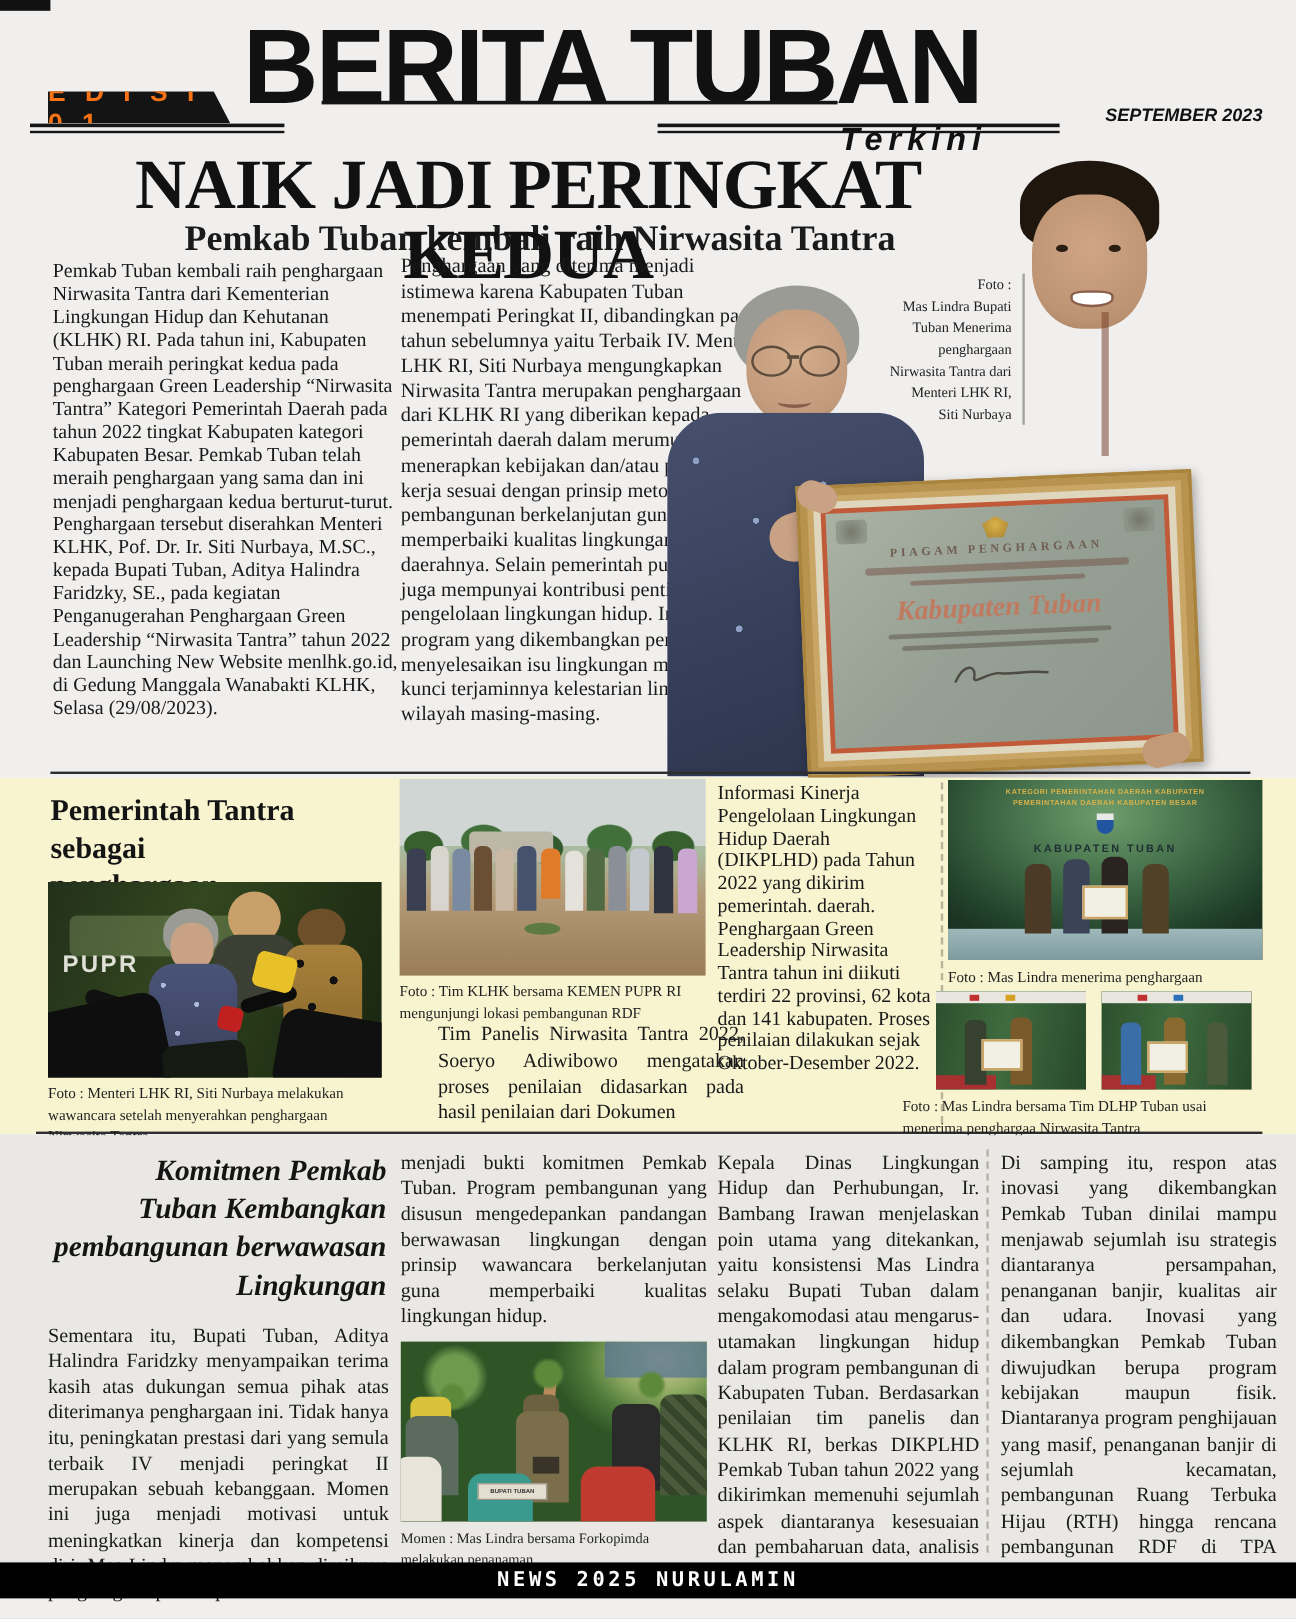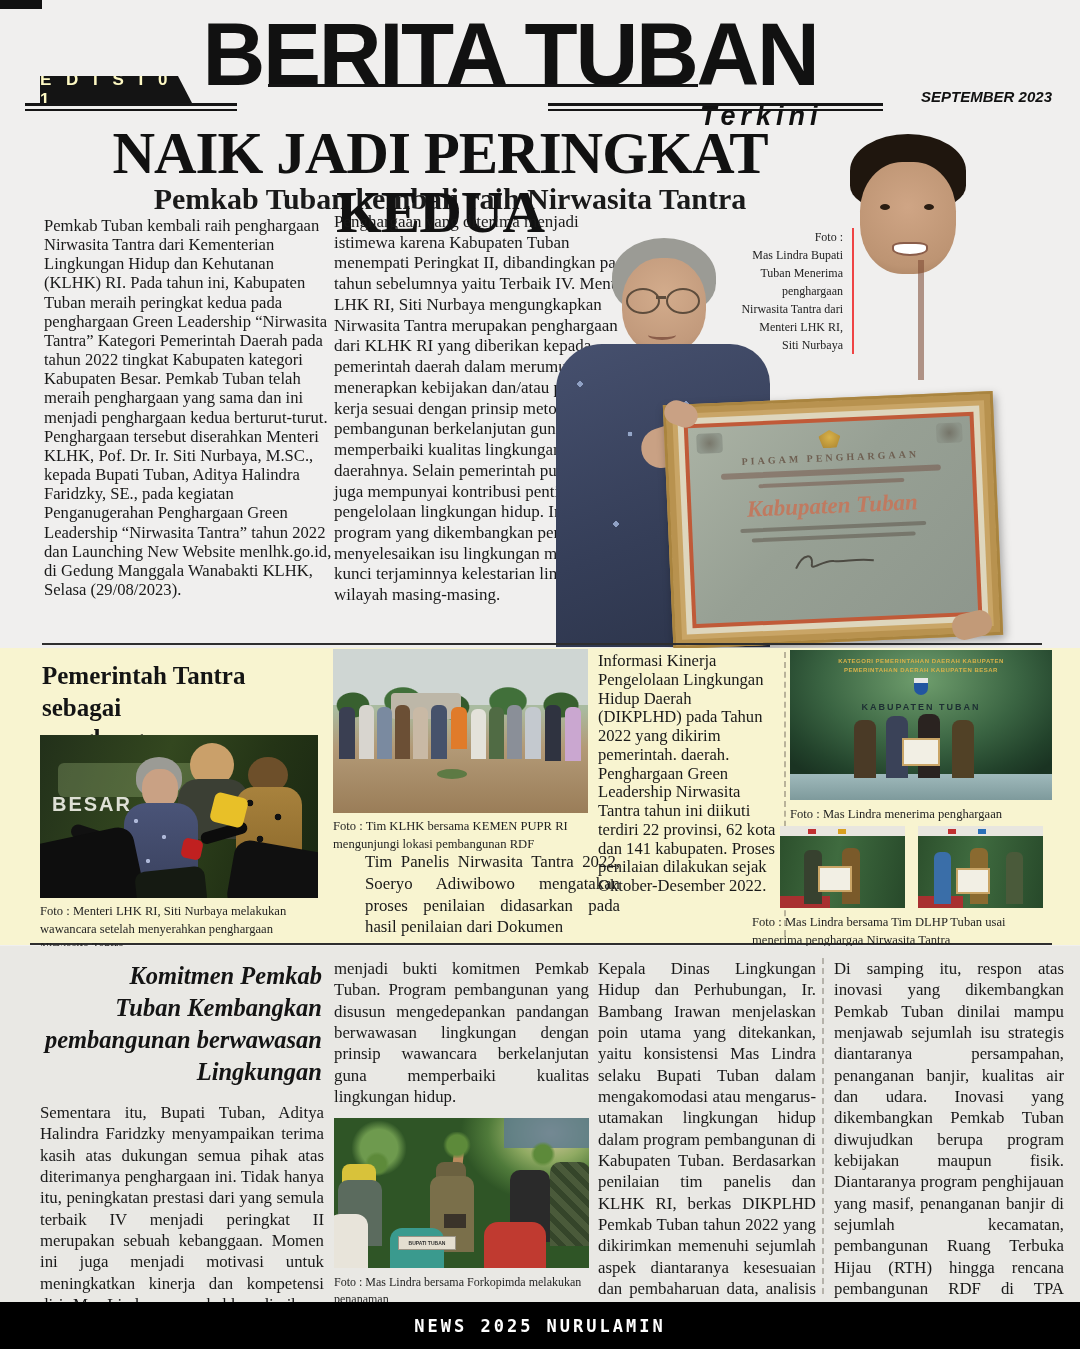--- a/index.html
+++ b/index.html
@@ -11,36 +11,36 @@
   .corner-block{left:0;top:0;width:42px;height:9px;background:#111;}
   .mast-title{left:150px;top:4px;width:720px;text-align:center;
       font-family:"Liberation Sans",sans-serif;font-weight:900;font-size:75px;letter-spacing:-2px;
       transform:scale(1.16,1.18);transform-origin:center top;color:#111;white-space:nowrap;}
   .title-rule{left:268px;top:84px;width:430px;height:3px;background:#151515;}
   .terkini{left:700px;top:64px;font-family:"Liberation Sans",sans-serif;font-style:italic;
       font-weight:600;font-size:27px;letter-spacing:5px;color:#111;margin-top:37px;}
   .edisi-badge{left:40px;top:76px;width:152px;height:27px;background:#141414;
       clip-path:polygon(0 0,calc(100% - 14px) 0,100% 100%,0 100%);
       display:flex;align-items:center;justify-content:center;}
-  .edisi-badge span{font-family:"Liberation Sans",sans-serif;font-weight:800;font-size:17px;
-      letter-spacing:5px;color:#fef9c3;}
+  .edisi-badge span{font-family:"Liberation Sans",sans-serif;font-weight:800;font-size:22px;
+      letter-spacing:5px;color:#f97316;}
   .dbl-line{height:3px;border-top:3px solid #151515;border-bottom:2px solid #151515;}
   .tagline{left:243px;top:90px;width:305px;text-align:center;font-size:21px;
       letter-spacing:4px;word-spacing:12px;color:#111;}
   .issue-date{right:28px;top:88px;font-family:"Liberation Sans",sans-serif;font-weight:800;
       font-style:italic;font-size:15px;color:#111;}
   
   .headline{left:40px;top:124px;width:800px;text-align:center;font-weight:bold;
       font-size:59px;letter-spacing:-1px;line-height:1.0;color:#111;}
   .subheadline{left:110px;top:182px;width:680px;text-align:center;font-weight:bold;font-size:30px;color:#1a1a1a;}
   .lead-col{font-size:16.6px;line-height:1.155;}
   .lead-col1{left:44px;top:216px;width:290px;}
   .lead-col2{left:334px;top:212px;width:302px;text-align:left;line-height:1.22;font-size:17px;}
   .lead-caption{left:731px;top:228px;width:112px;text-align:right;font-size:12px;line-height:1.5;
-      border-right:2px solid #ef4444;padding-right:9px;white-space:pre-line;color:#222;}
+      border-right:2px solid #a3a3a3;padding-right:9px;white-space:pre-line;color:#222;}
   
   .cert{left:668px;top:398px;width:330px;height:244px;transform:rotate(-2.5deg);
       background:#c9a566;border:3px solid #a9843f;
       box-shadow:inset 0 0 0 6px #b8924f, 2px 4px 10px rgba(0,0,0,.35);padding:11px;box-sizing:border-box;}
   .cert-mat{width:100%;height:100%;background:#ded6bd;padding:6px;box-sizing:border-box;}
   .cert-red{width:100%;height:100%;background:#c05a38;padding:4px;box-sizing:border-box;}
   .cert-plate{position:relative;width:100%;height:100%;box-sizing:border-box;
       background:linear-gradient(135deg,#aab2a4,#97a094 45%,#8e978d);text-align:center;overflow:hidden;}
   .cert-title{margin-top:30px;font-size:10px;font-weight:bold;letter-spacing:3px;color:#6f6052;}
   .cert-line{height:6px;margin:6px auto 0;background:rgba(110,70,60,.45);border-radius:3px;}
@@ -54,21 +54,21 @@
   .cap{font-size:12.6px;line-height:1.42;color:#1f1f1f;}
   .mid-text{font-size:16.8px;line-height:1.3;text-align:justify;margin-left:32px;}
   .info-text{font-size:16.6px;line-height:1.13;}
   .vsep{border-left:2px dashed #b9b39a;width:0;}
   
   .bottom{left:0;top:946px;width:1080px;height:356px;background:#e9e8e4;}
   .bot-heading{left:44px;top:960px;width:278px;text-align:right;font-weight:bold;font-style:italic;
       font-size:24.5px;line-height:1.3;white-space:pre-line;color:#141414;}
   .bot-text{font-size:16.8px;line-height:1.27;text-align:justify;}
   
-  .footer{left:0;top:1302px;width:1080px;height:47px;background:#000;
+  .footer{left:0;top:1302px;width:1080px;height:30px;background:#000;
       display:flex;align-items:center;justify-content:center;}
   .footer span{font-family:"DejaVu Sans Mono",monospace;font-weight:bold;font-size:17px;
       letter-spacing:3px;color:#fff;}
   
   .photo{position:absolute;overflow:hidden;}
   .stage-txt{width:100%;text-align:center;font-family:"Liberation Sans",sans-serif;font-weight:bold;}
 </style>
 </head>
 <body>
 
@@ -145,21 +145,21 @@
   <div class="abs band"></div>
   <div class="abs rule" style="left:42px;top:643px;width:1000px;"></div>
   <div class="abs rule" style="left:30px;top:943px;width:1022px;"></div>
 
   <div class="abs mid-heading">Pemerintah Tantra sebagai
 penghargaan pembangunan
 berkelanjutan</div>
 
   <div class="photo" style="left:40px;top:735px;width:278px;height:163px;background:linear-gradient(110deg,#22301a,#33471f 40%,#243416 70%,#1a2712);">
     <div class="sh" style="left:18px;top:28px;width:150px;height:34px;background:rgba(190,220,150,.25);border-radius:6px;"></div>
-    <div class="sh" style="left:12px;top:58px;font-family:'Liberation Sans',sans-serif;font-weight:900;font-size:20px;color:#f2f2ea;letter-spacing:2px;opacity:.9;">BESAR</div>
+    <div class="sh" style="left:12px;top:58px;font-family:'Liberation Sans',sans-serif;font-weight:900;font-size:20px;color:#f2f2ea;letter-spacing:2px;opacity:.9;">PUPR</div>
     <div class="sh" style="left:150px;top:8px;width:44px;height:44px;background:#caa06a;border-radius:50%;"></div>
     <div class="sh" style="left:138px;top:44px;width:70px;height:60px;background:#3b3f34;border-radius:20px 20px 0 0;"></div>
     <div class="sh" style="left:96px;top:22px;width:46px;height:40px;background:#9b9b95;border-radius:50% 50% 40% 40%;"></div>
     <div class="sh" style="left:102px;top:34px;width:36px;height:40px;background:#c9a184;border-radius:45%;"></div>
     <div class="sh" style="left:84px;top:68px;width:74px;height:95px;border-radius:22px 22px 0 0;background:radial-gradient(5px 5px at 12px 18px,#aeb8d8 40%,transparent 45%),radial-gradient(5px 5px at 40px 34px,#aeb8d8 40%,transparent 45%),radial-gradient(5px 5px at 24px 58px,#aeb8d8 40%,transparent 45%),radial-gradient(5px 5px at 54px 70px,#aeb8d8 40%,transparent 45%),linear-gradient(#4a5478,#39405c);"></div>
     <div class="sh" style="left:208px;top:22px;width:40px;height:36px;background:#6d4f2a;border-radius:50%;"></div>
     <div class="sh" style="left:196px;top:52px;width:66px;height:80px;border-radius:18px 18px 0 0;background:radial-gradient(8px 8px at 14px 16px,#111 40%,transparent 45%),radial-gradient(8px 8px at 42px 30px,#111 40%,transparent 45%),radial-gradient(8px 8px at 24px 52px,#111 40%,transparent 45%),linear-gradient(#a8823d,#8d6a2c);"></div>
     <div class="sh" style="left:30px;top:96px;width:56px;height:14px;background:#111;border-radius:7px;transform:rotate(18deg);"></div>
     <div class="sh" style="left:142px;top:104px;width:20px;height:20px;background:#c02020;border-radius:5px;transform:rotate(12deg);"></div>
     <div class="sh" style="left:160px;top:92px;width:48px;height:12px;background:#0c0c0c;border-radius:6px;transform:rotate(-16deg);"></div>
@@ -249,21 +249,21 @@
     <div class="sh" style="left:102px;top:44px;width:30px;height:18px;background:#6b6140;border-radius:8px 8px 0 0;"></div>
     <div class="sh" style="left:96px;top:58px;width:44px;height:76px;background:#7a6f4a;border-radius:10px 10px 0 0;"></div>
     <div class="sh" style="left:110px;top:96px;width:22px;height:14px;background:#3a332a;"></div>
     <div class="sh" style="left:176px;top:52px;width:40px;height:72px;background:#2a2a2a;border-radius:10px 10px 0 0;"></div>
     <div class="sh" style="left:216px;top:44px;width:40px;height:84px;background:repeating-linear-gradient(45deg,#4a5a3a 0 6px,#35452a 6px 12px);border-radius:10px 10px 0 0;"></div>
     <div class="sh" style="left:56px;top:110px;width:54px;height:40px;background:#3a9a8e;border-radius:12px 12px 0 0;"></div>
     <div class="sh" style="left:150px;top:104px;width:62px;height:46px;background:#c03a30;border-radius:14px 14px 0 0;"></div>
     <div class="sh" style="left:-6px;top:96px;width:40px;height:54px;background:#e8e4da;border-radius:12px 12px 0 0;"></div>
     <div class="sh" style="left:64px;top:118px;width:56px;height:12px;background:#e4ded0;border:1px solid #9a9486;font-family:'Liberation Sans',sans-serif;font-size:5px;font-weight:bold;color:#333;text-align:center;line-height:12px;">BUPATI TUBAN</div>
   </div>
-  <div class="abs cap" style="left:334px;top:1274px;width:255px;font-size:12px;">Foto : Mas Lindra bersama Forkopimda melakukan penanaman</div>
+  <div class="abs cap" style="left:334px;top:1274px;width:255px;font-size:12px;">Momen : Mas Lindra bersama Forkopimda melakukan penanaman</div>
 
   <div class="abs bot-text" style="left:598px;top:958px;width:218px;">Kepala Dinas Lingkungan Hidup dan Perhubungan, Ir. Bambang Irawan menjelaskan poin utama yang ditekankan, yaitu konsistensi Mas Lindra selaku Bupati Tuban dalam mengakomodasi atau mengarus-utamakan lingkungan hidup dalam program pembangunan di Kabupaten Tuban. Berdasarkan penilaian tim panelis dan KLHK RI, berkas DIKPLHD Pemkab Tuban tahun 2022 yang dikirimkan memenuhi sejumlah aspek diantaranya kesesuaian dan pembaharuan data, analisis data berdasarkan</div>
   <div class="abs" style="left:822px;top:958px;height:336px;border-left:2px dashed #b5b2aa;width:0;"></div>
   <div class="abs bot-text" style="left:834px;top:958px;width:230px;">Di samping itu, respon atas inovasi yang dikembangkan Pemkab Tuban dinilai mampu menjawab sejumlah isu strategis diantaranya persampahan, penanganan banjir, kualitas air dan udara. Inovasi yang dikembangkan Pemkab Tuban diwujudkan berupa program kebijakan maupun fisik. Diantaranya program penghijauan yang masif, penanganan banjir di sejumlah kecamatan, pembangunan Ruang Terbuka Hijau (RTH) hingga rencana pembangunan RDF di TPA Gunung Panggung</div>
 
   <div class="abs footer">
     <span>NEWS 2025 NURULAMIN</span>
   </div>
 
 </div>

